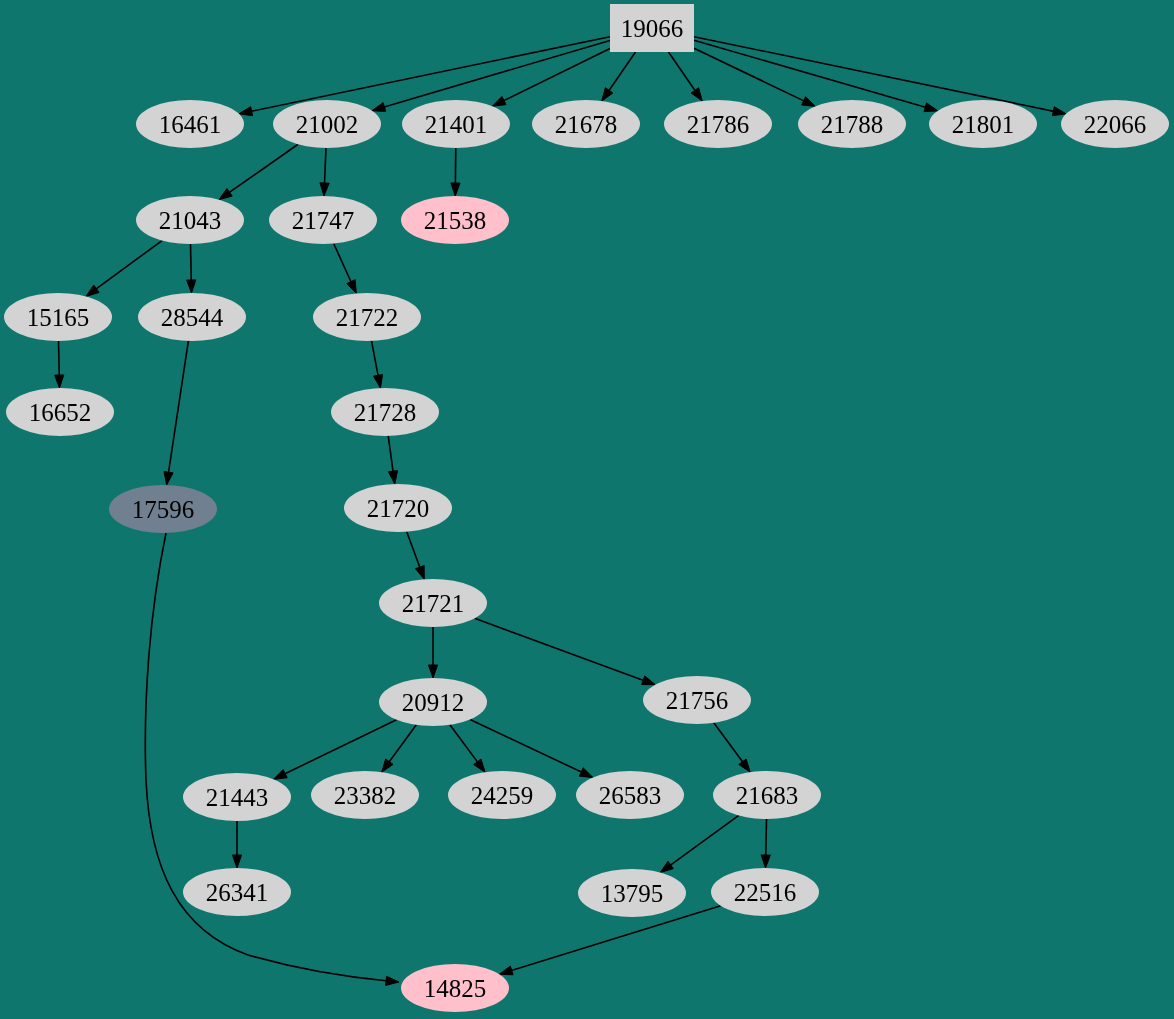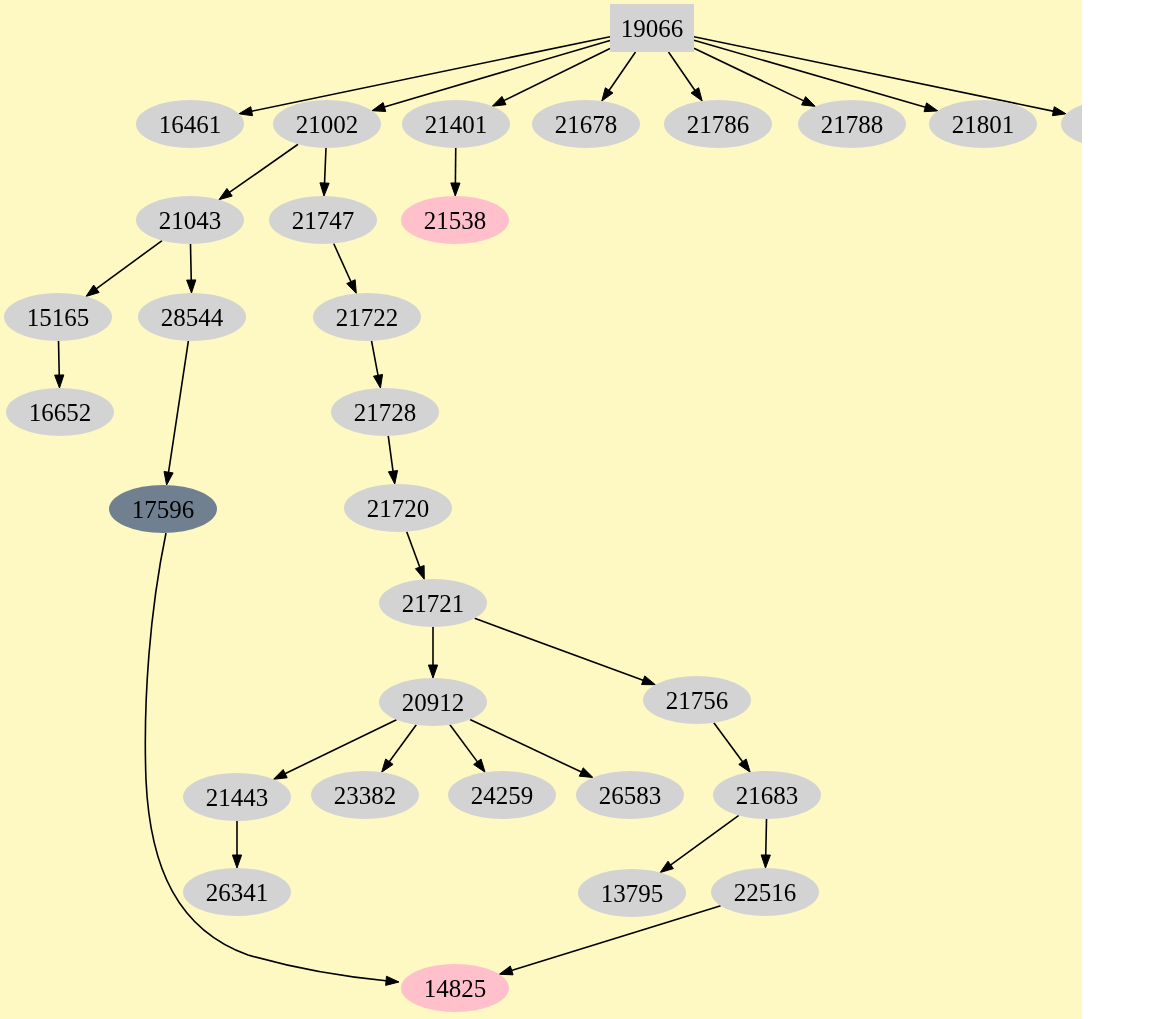--- a/index.html
+++ b/index.html
@@ -2,23 +2,23 @@
 <html><head>
 <meta charset="utf-8">
 <style>
   html, body {
     margin: 0;
     padding: 0;
     background: #ffffff;
   }
   .canvas {
     position: relative;
-    width: 1082px;
+    width: 1174px;
     height: 1019px;
-    background: #fef9c3;
+    background: #0f766e;
     overflow: hidden;
     font-family: "Liberation Serif", "DejaVu Serif", serif;
     text-align: center;
   }
   svg { display: block; }
   .node-label {
     font-family: "Liberation Serif", "DejaVu Serif", serif;
     font-size: 25px;
     fill: #000000;
   }

